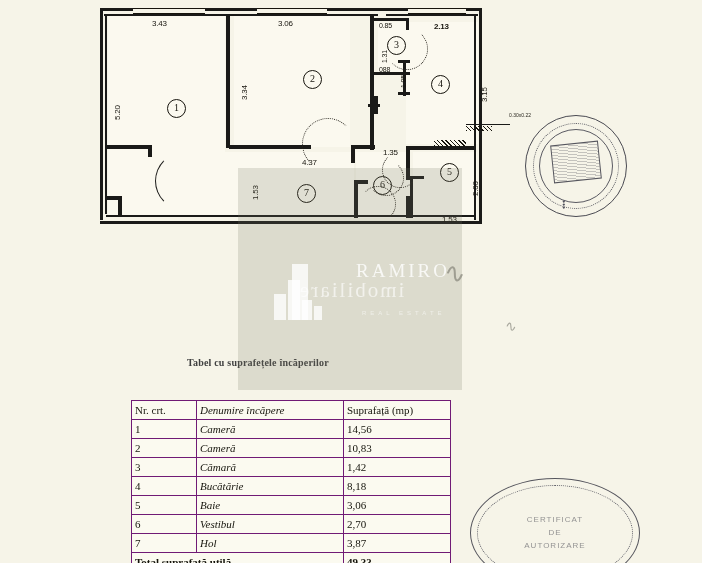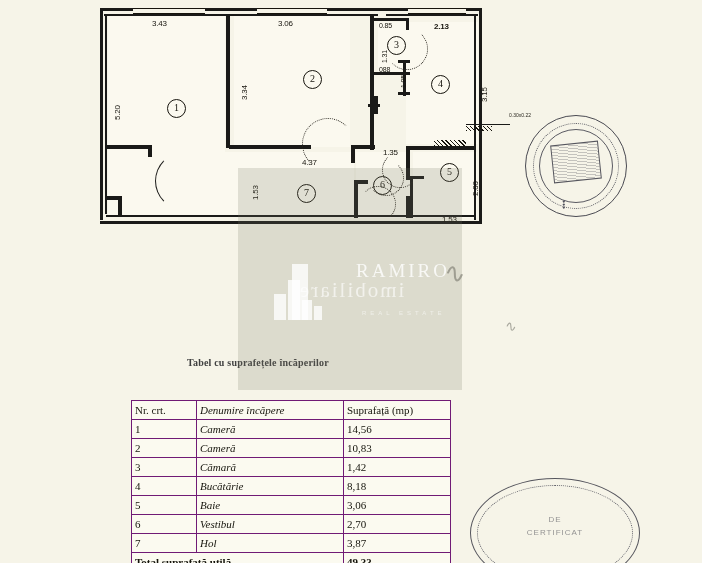--- a/index.html
+++ b/index.html
@@ -294,22 +294,23 @@
     <div class="ring3"></div>
     <div class="stamp-core"></div>
     <div class="circ-text">
       <span style="transform:rotate(-160deg) translate(0,-46px) rotate(70deg);">●●●</span>
     </div>
   </div>
 
   <div class="stamp-oval" style="left:470px;top:478px;width:168px;height:108px;">
     <div class="ov2"></div>
     <div class="otxt">
+      <div>CERTIFICAT</div>
       <div>DE</div>
-      <div>CERTIFICAT</div>
+      <div>AUTORIZARE</div>
     </div>
   </div>
 
   <div class="scribble" style="left:444px;top:258px;">∿</div>
   <div class="scribble" style="left:505px;top:318px;font-size:14px;">∿</div>
 
   <div class="tbl-title" style="left:187px;top:357px;">Tabel cu suprafețele încăperilor</div>
 
   <table class="areas" style="left:131px;top:400px;">
     <thead>

